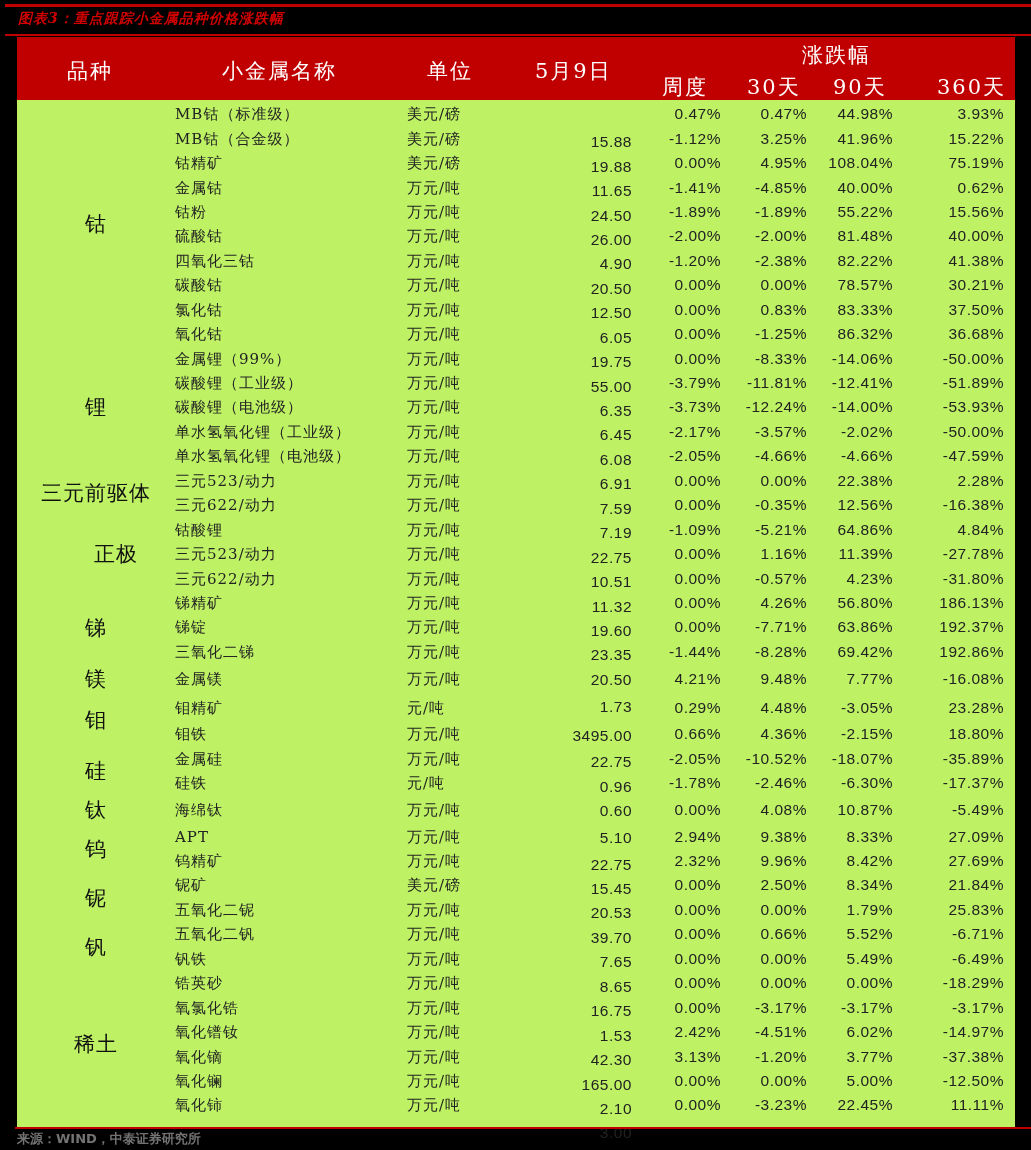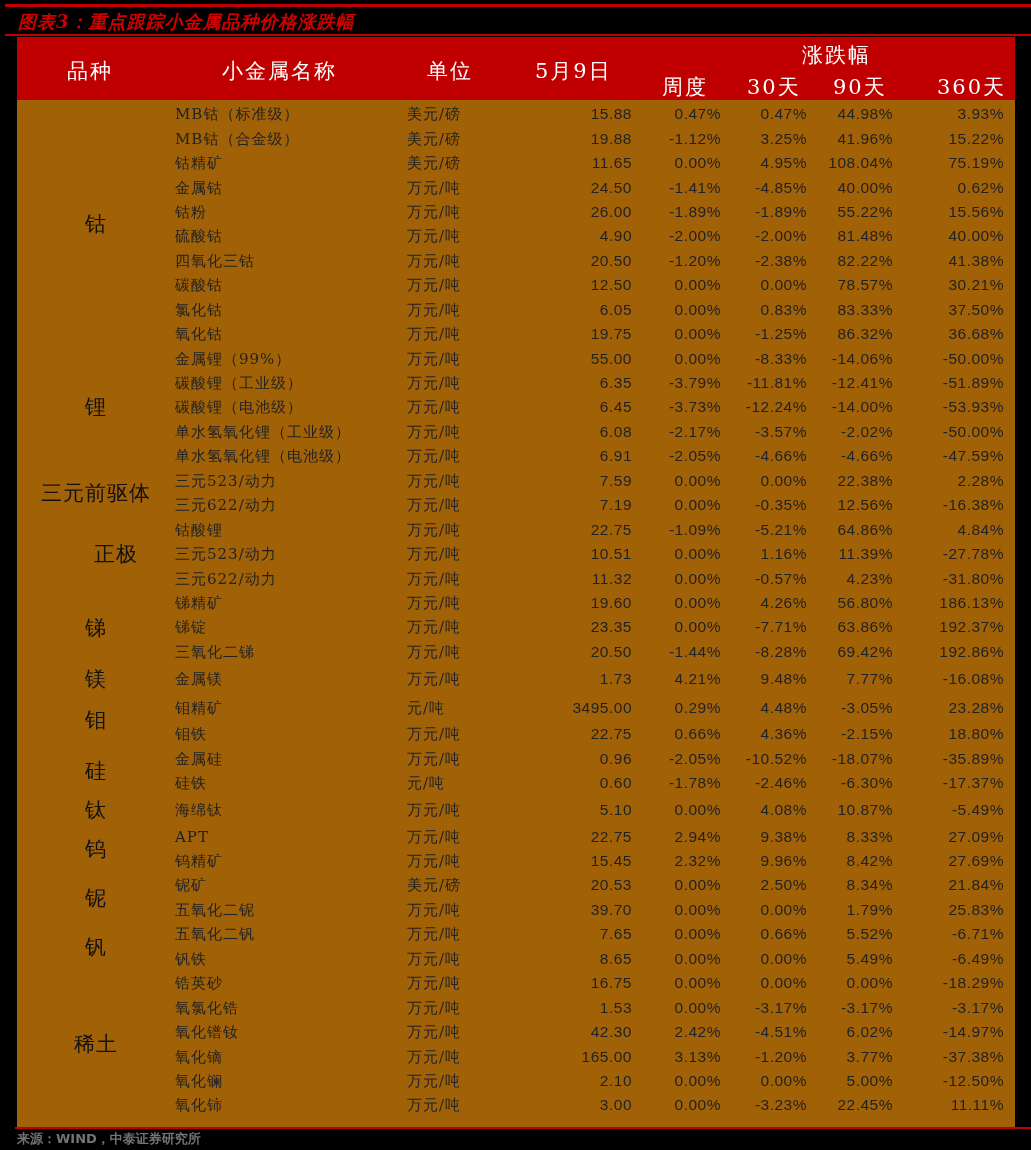--- a/index.html
+++ b/index.html
@@ -3,34 +3,34 @@
 <meta charset="utf-8">
 <style>
   html, body { margin: 0; padding: 0; }
   body {
     width: 1031px; height: 1150px; background: #000; position: relative; overflow: hidden;
     font-family: "DejaVu Serif", "Liberation Serif", serif;
   }
   .topline { position: absolute; left: 5px; right: 0; top: 4px; height: 3px; background: #c00000; }
   .title {
     position: absolute; left: 18px; top: 10px; color: #d00000; font-weight: bold; font-style: italic;
-    font-size: 18px; letter-spacing: 1px; font-family: "DejaVu Serif", serif;
+    font-size: 14px; letter-spacing: 1px; font-family: "DejaVu Serif", serif;
   }
   .titleline { position: absolute; left: 5px; right: 0; top: 34px; height: 2px; background: #c00000; }
-  .sheet { position: absolute; left: 17px; top: 37px; width: 998px; height: 1090px; background: #a16207; }
+  .sheet { position: absolute; left: 17px; top: 37px; width: 998px; height: 1090px; background: #bef264; }
   .header { position: absolute; left: 0; top: 0; width: 998px; height: 63px; background: #c00000; color: #fff; }
   .h { position: absolute; font-size: 21px; letter-spacing: 2px; font-family: "DejaVu Serif", serif; white-space: nowrap; }
   .rows { position: absolute; left: 0; top: 65px; width: 998px; }
   .row { position: relative; height: 24.45px; font-size: 15px; color: #222; }
   .row.tall { height: 29px; padding-left: 36px; }
   .c { position: absolute; top: 50%; transform: translateY(-50%); white-space: nowrap; }
   .name { left: 158px; font-family: "DejaVu Serif", serif; letter-spacing: 1px; }
   .unit { left: 390px; font-family: "DejaVu Serif", serif; letter-spacing: 1px; }
   .num { font-family: "Liberation Sans", "DejaVu Sans", sans-serif; font-size: 15.5px; text-align: right; letter-spacing: 0.5px; }
-  .price { right: calc(998px - 615px); }
+  .price { right: calc(998px - 615px); margin-top: 28px; }
   .wk { right: calc(998px - 704px); }
   .d30 { right: calc(998px - 790px); }
   .d90 { right: calc(998px - 876px); }
   .d360 { right: calc(998px - 987px); }
   .group {
     position: absolute; left: 0; width: 158px; text-align: center; font-size: 21px; color: #111;
     font-family: "DejaVu Serif", serif; letter-spacing: 1px; transform: translateY(-50%);
   }
   .footline { position: absolute; left: 15px; right: 0; top: 1127px; height: 2px; background: #c00000; }
   .source { position: absolute; left: 17px; top: 1130px; color: #737373; font-weight: bold; font-size: 13px; font-family: "DejaVu Sans", sans-serif; }

